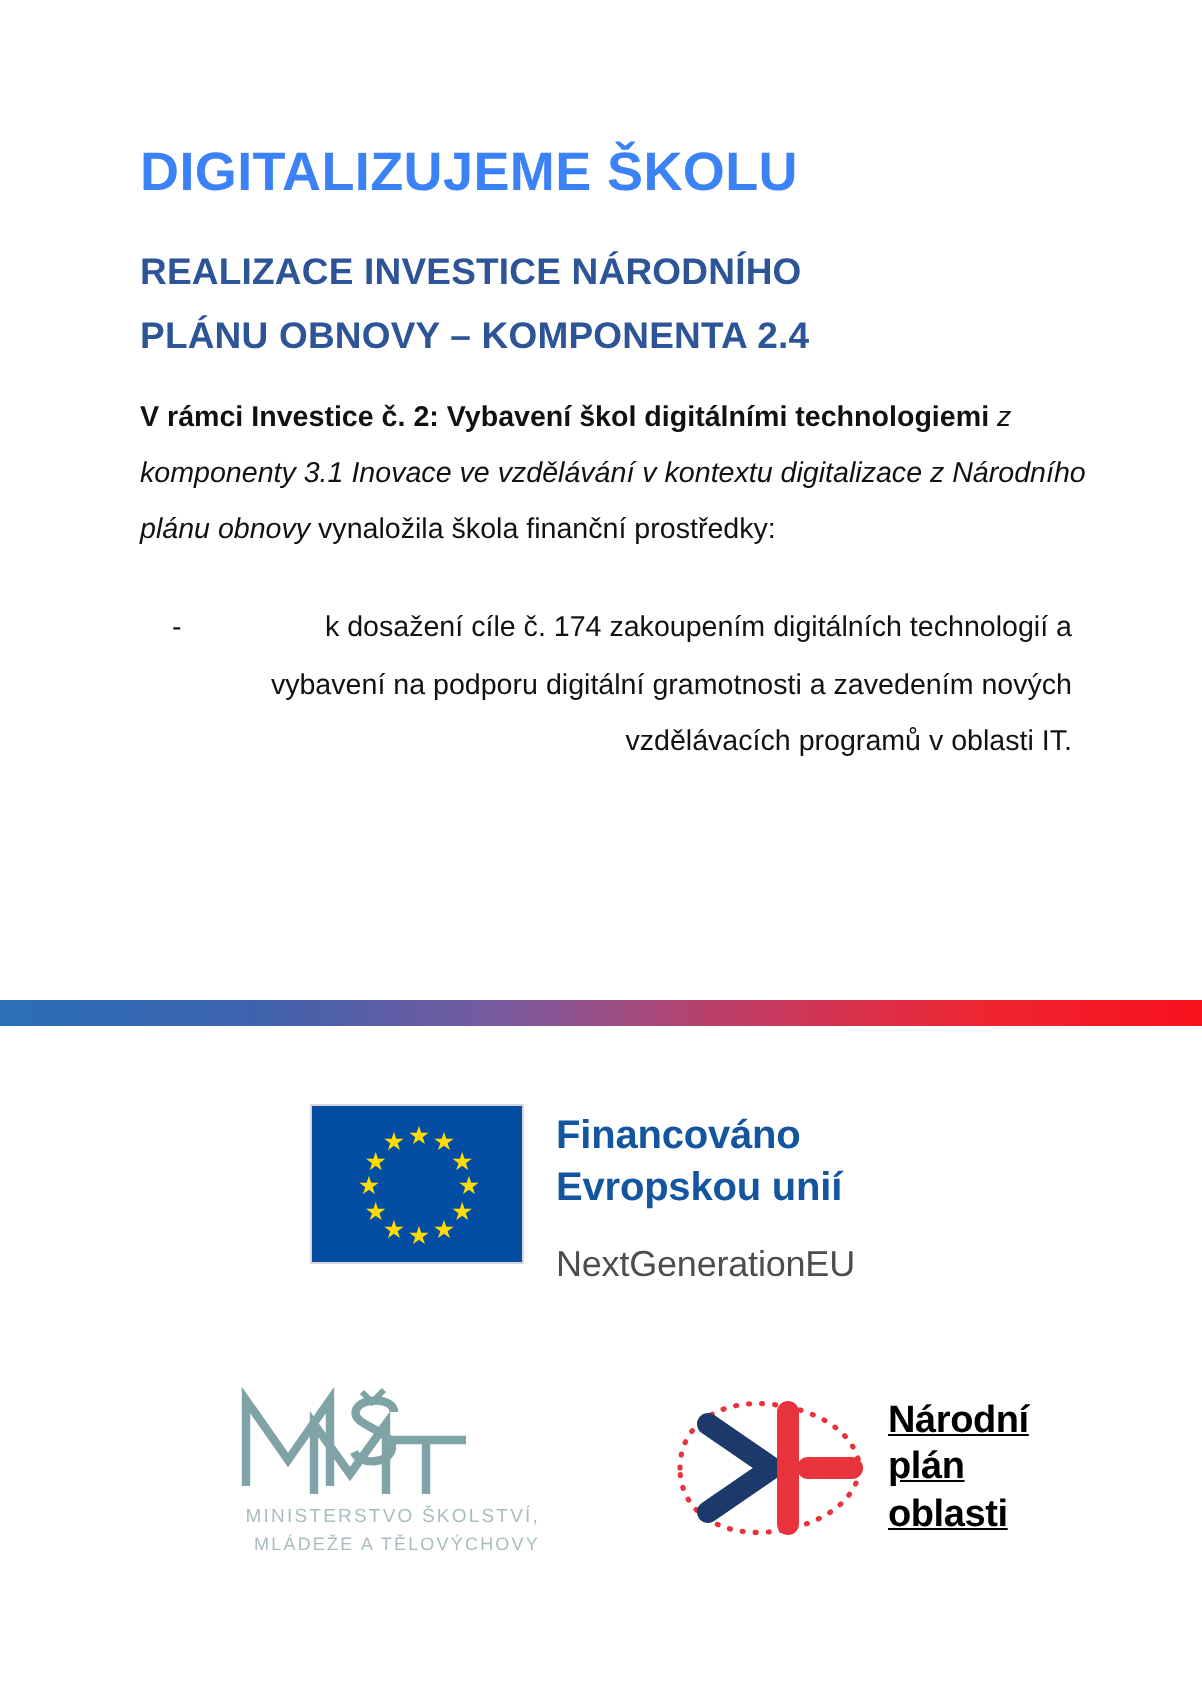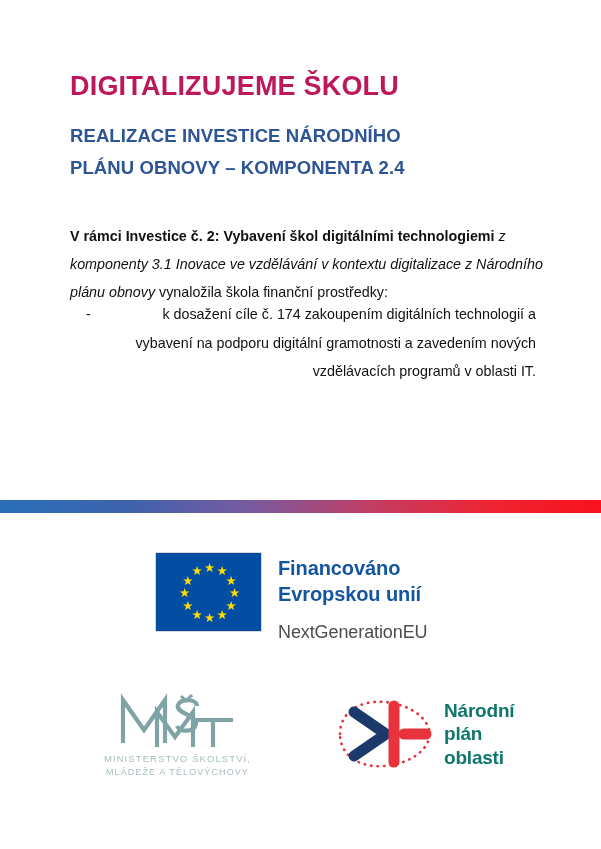--- a/index.html
+++ b/index.html
@@ -19,38 +19,38 @@
   
   .doc-head {
     position: absolute;
     left: 70px;
     top: 70px;
     width: 480px;
   }
   .title-main {
     font-size: 27px;
     font-weight: bold;
-    color: #be185d;
+    color: #3b82f6;
     letter-spacing: 0.2px;
     line-height: 1.25;
     margin: 0 0 16px 0;
   }
   .title-sub {
     font-size: 18.5px;
     font-weight: bold;
     color: #2c5496;
     letter-spacing: 0.1px;
     line-height: 1.75;
     margin: 0;
   }
 
   .body-block {
     position: absolute;
     left: 70px;
-    top: 223px;
+    top: 196px;
     width: 478px;
     font-size: 14.3px;
     line-height: 1.95;
     color: #111111;
   }
   .body-block .b { font-weight: bold; }
   .body-block .i { font-style: italic; }
 
   .bullet-list {
     position: absolute;
@@ -128,21 +128,21 @@
     margin-top: 12px;
     letter-spacing: -0.1px;
   }
 
   
   .msmt-logo {
     position: absolute;
     left: 85px;
     top: 690px;
     width: 185px;
-    text-align: center;
+    text-align: right;
   }
   .msmt-mark {
     height: 62px;
     position: relative;
   }
   .msmt-caption-1, .msmt-caption-2 {
     color: #a8bdbf;
     font-size: 9.5px;
     letter-spacing: 1.1px;
     line-height: 1.45;
@@ -157,25 +157,26 @@
     align-items: center;
   }
   .npo-mark {
     width: 108px;
     height: 76px;
     flex: 0 0 auto;
     position: relative;
   }
   .npo-text {
     margin-left: 6px;
-    color: #0f766e;
+    color: #000000;
     font-size: 19px;
     font-weight: bold;
     line-height: 1.22;
     letter-spacing: -0.2px;
+    text-decoration: underline;
   }
 </style>
 </head>
 <body>
 
 <div class="doc-head">
   <h1 class="title-main">DIGITALIZUJEME ŠKOLU</h1>
   <div class="title-sub">REALIZACE INVESTICE NÁRODNÍHO</div>
   <div class="title-sub">PLÁNU OBNOVY – KOMPONENTA 2.4</div>
 </div>

